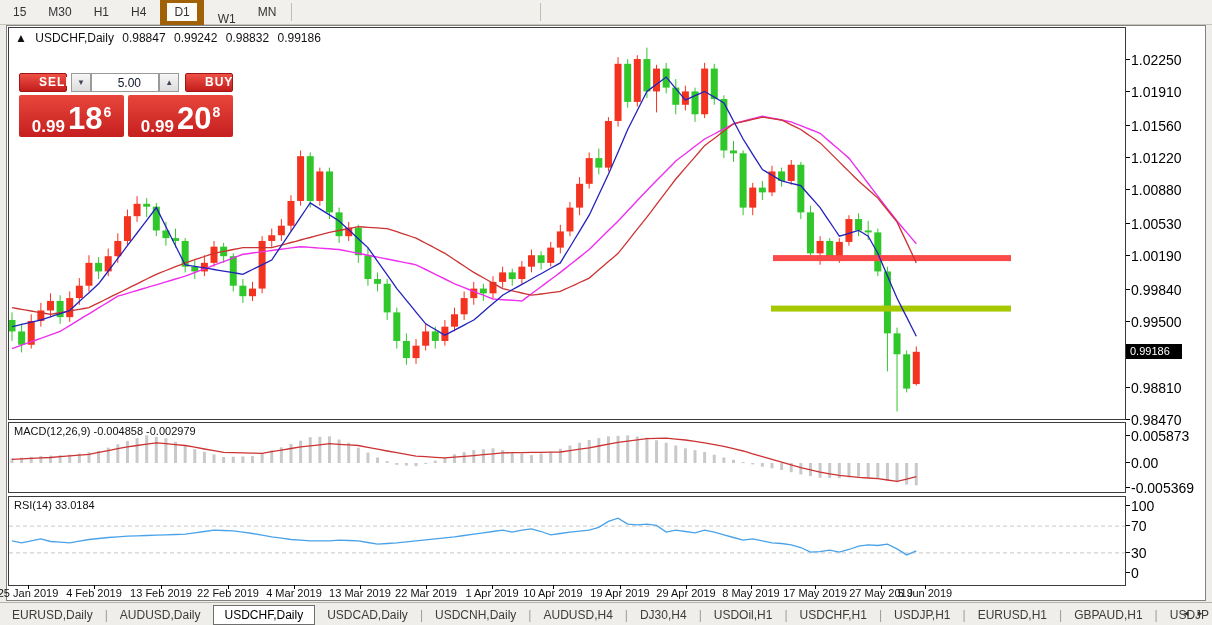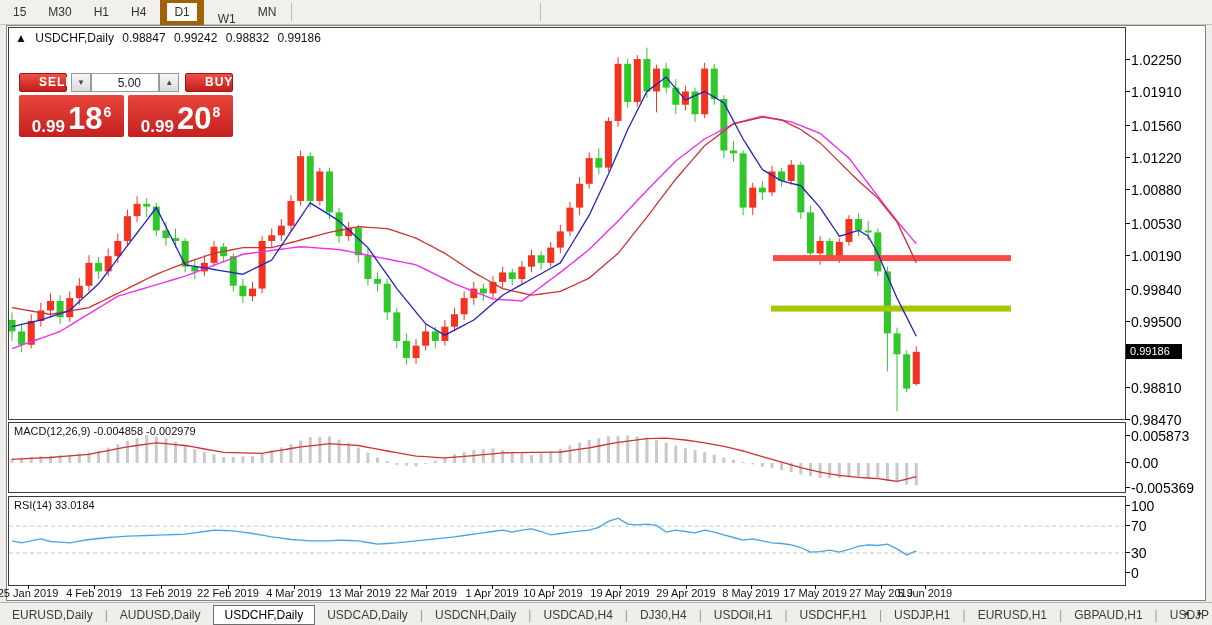--- a/index.html
+++ b/index.html
@@ -497,21 +497,21 @@
       <div class="tab">EURUSD,Daily</div>
       <div class="tab-sep">|</div>
       <div class="tab">AUDUSD,Daily</div>
       <div class="tab-sep"></div>
       <div class="tab active">USDCHF,Daily</div>
       <div class="tab-sep"></div>
       <div class="tab">USDCAD,Daily</div>
       <div class="tab-sep">|</div>
       <div class="tab">USDCNH,Daily</div>
       <div class="tab-sep">|</div>
-      <div class="tab">USDCAD,H4</div>
+      <div class="tab">AUDUSD,H4</div>
       <div class="tab-sep">|</div>
       <div class="tab">DJ30,H4</div>
       <div class="tab-sep">|</div>
       <div class="tab">USDOil,H1</div>
       <div class="tab-sep">|</div>
       <div class="tab">USDCHF,H1</div>
       <div class="tab-sep">|</div>
       <div class="tab">USDJP,H1</div>
       <div class="tab-sep">|</div>
       <div class="tab">EURUSD,H1</div>

